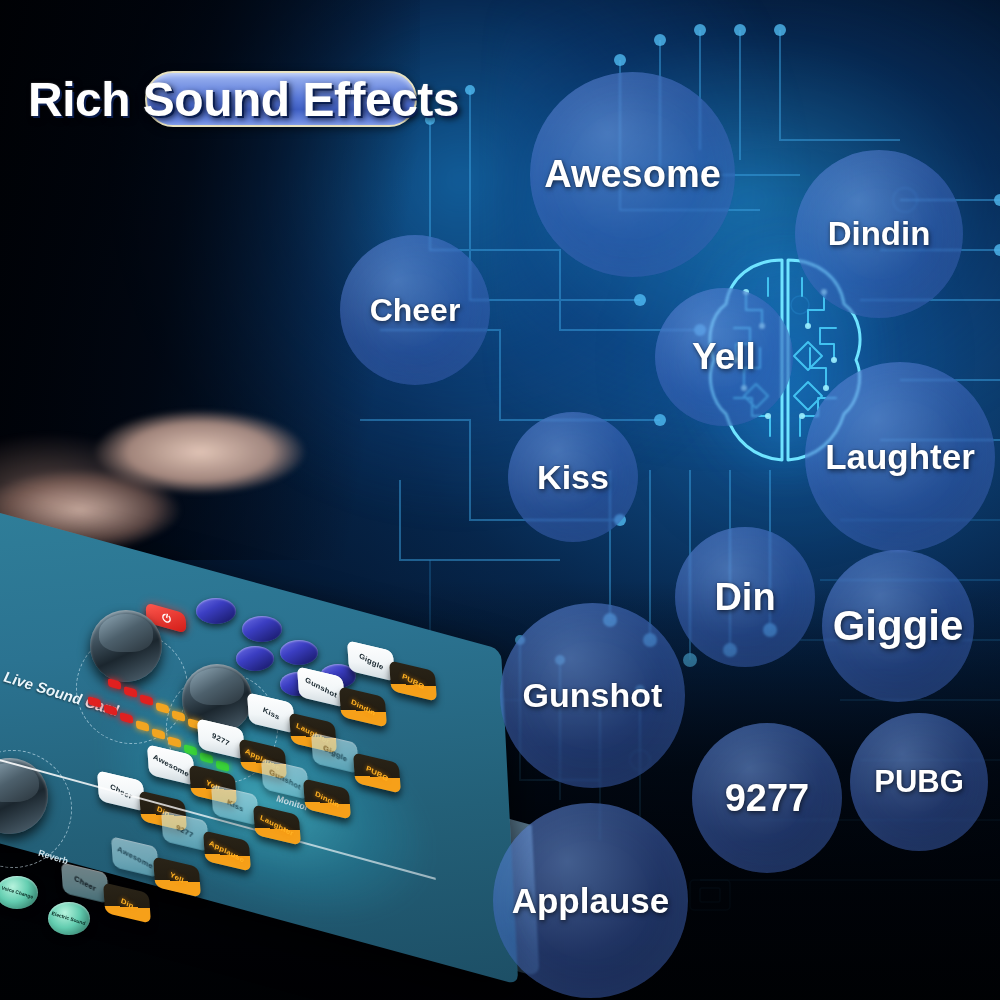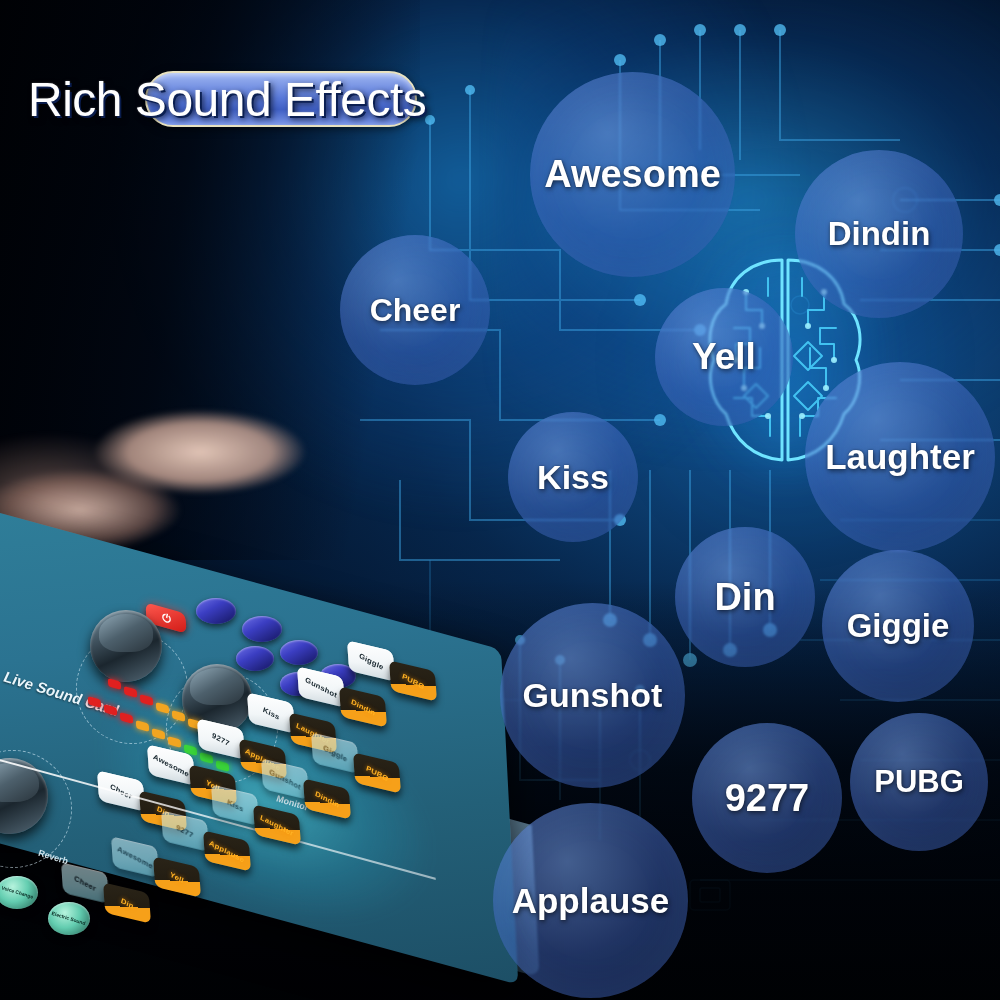--- a/index.html
+++ b/index.html
@@ -77,21 +77,21 @@
   }
   .title-pill{
     position:absolute; left:117px; top:3px; width:272px; height:56px;
     border-radius:30px;
     background:linear-gradient(180deg,#9fb6f2 0%,#5878d8 48%,#3f5fc4 70%,#7b97e8 100%);
     border:2px solid #e8e2c0;
     box-shadow:0 2px 8px rgba(0,0,0,.55), inset 0 2px 5px rgba(255,255,255,.45);
   }
   .title-text{
     position:relative;
-    font-size:48px; font-weight:normal; color:#ffffff;
+    font-size:48px; font-weight:bold; color:#ffffff;
     letter-spacing:-.5px; white-space:nowrap;
     text-shadow:
       2px 2px 0 rgba(10,30,80,.95),
       3px 3px 6px rgba(0,0,0,.8),
       0 0 2px rgba(255,255,255,.35);
     text-align: center;
   }
 
   
   .bubble{
@@ -502,21 +502,21 @@
       </div>
       <div class="bubble" style="left: 805px; top: 362px; width: 190px; height: 190px; font-size: 35px;">
         <span>Laughter</span>
       </div>
       <div class="bubble" style="left: 508px; top: 412px; width: 130px; height: 130px; font-size: 34px;">
         <span>Kiss</span>
       </div>
       <div class="bubble" style="left: 675px; top: 527px; width: 140px; height: 140px; font-size: 38px;">
         <span>Din</span>
       </div>
-      <div class="bubble" style="left: 822px; top: 550px; width: 152px; height: 152px; font-size: 33px;">
+      <div class="bubble" style="left: 822px; top: 550px; width: 152px; height: 152px; font-size: 42px;">
         <span>Giggie</span>
       </div>
       <div class="bubble" style="left: 500px; top: 603px; width: 185px; height: 185px; font-size: 34px;">
         <span>Gunshot</span>
       </div>
       <div class="bubble" style="left: 692px; top: 723px; width: 150px; height: 150px; font-size: 38px;">
         <span>9277</span>
       </div>
       <div class="bubble" style="left: 850px; top: 713px; width: 138px; height: 138px; font-size: 31px;">
         <span>PUBG</span>

